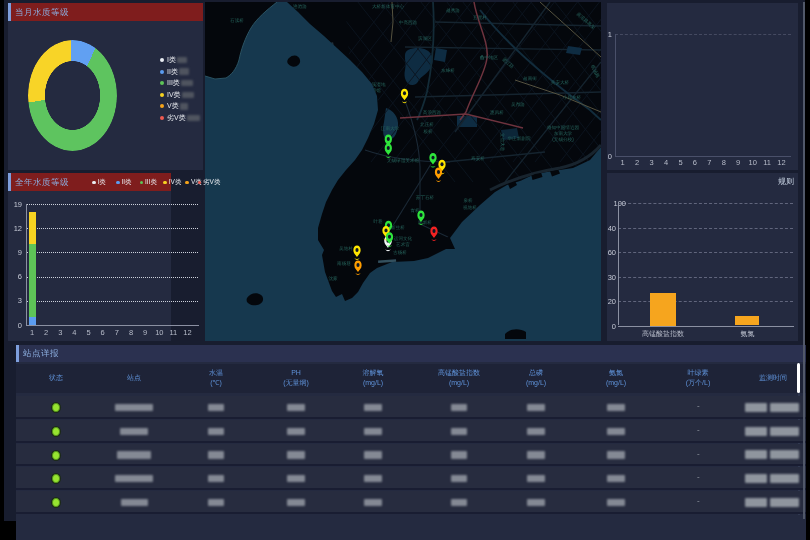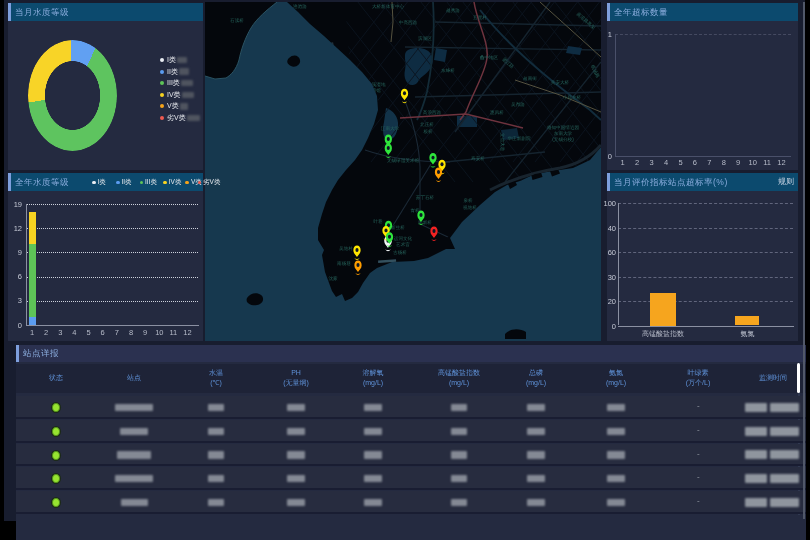--- a/index.html
+++ b/index.html
@@ -1,19 +1,19 @@
 <!DOCTYPE html>
 <html><head><meta charset="utf-8">
 <style>
 *{margin:0;padding:0;box-sizing:border-box}
 html,body{width:810px;height:540px;background:#000;overflow:hidden;font-family:"Liberation Sans",sans-serif;position:relative}
 .abs{position:absolute}
 #stage{position:absolute;left:4px;top:0;width:801px;height:521px;background:#181d2f}
 .panel{position:absolute;background:#242a40}
-.ptitle{position:absolute;left:0;top:0;right:0;height:18px;background:#0c4a6e;border-left:3px solid #7e9fdd;box-sizing:border-box;color:#8badde;font-size:8.5px;line-height:18px;padding-left:4px;letter-spacing:0.5px}
+.ptitle{position:absolute;left:0;top:0;right:0;height:18px;background:#7f1d1d;border-left:3px solid #7e9fdd;box-sizing:border-box;color:#8badde;font-size:8.5px;line-height:18px;padding-left:4px;letter-spacing:0.5px}
 .leg{position:absolute;display:flex;align-items:center;white-space:nowrap}
 .dot{border-radius:50%;display:inline-block}
 .gl{position:absolute;border-top:1px dotted #cdd1dc;height:0}
 .glD{position:absolute;border-top:1px dashed #60657c;height:0}
 .ylab{position:absolute;color:#c6cad6;font-size:7.5px;text-align:right}
 .xlab{position:absolute;color:#b7bcc9;font-size:7.5px;text-align:center}
 .blur{position:absolute;background:#848994;border-radius:1px;filter:blur(1.1px)}
 .blur2{position:absolute;background:#8f959e;border-radius:1px;filter:blur(1.1px)}
 </style></head><body>
 <div id="stage"></div>
@@ -45,21 +45,21 @@
       <span class="dot" style="width:4px;height:4px;background:#f5a31a;margin-right:3px"></span>
       <span style="color:#e8eaee;font-size:7px">V类</span>
       <span style="display:inline-block;background:#4f545f;border-radius:1px;filter:blur(1.1px);width:8px;height:6.5px;margin-left:1px"></span>
     </div>
 <div class="leg" style="left:152px;top:110.5px;height:9px">
       <span class="dot" style="width:4px;height:4px;background:#f05a50;margin-right:3px"></span>
       <span style="color:#e8eaee;font-size:7px">劣V类</span>
       <span style="display:inline-block;background:#4f545f;border-radius:1px;filter:blur(1.1px);width:13px;height:6.5px;margin-left:1px"></span>
     </div>
 </div>
-<div class="panel" style="left:8px;top:173px;width:195px;height:168px">
+<div class="panel" style="left:8px;top:173px;width:163px;height:168px">
 <div class="ptitle">全年水质等级</div>
 <div class="leg" style="left:84px;top:4.5px;height:10px;z-index:2">
       <span class="dot" style="width:3.5px;height:3.5px;background:#e9edf2;margin-right:2px"></span>
       <span style="color:#e8eaee;font-size:6.5px">I类</span>
     </div>
 <div class="leg" style="left:108px;top:4.5px;height:10px;z-index:2">
       <span class="dot" style="width:3.5px;height:3.5px;background:#5b9cf0;margin-right:2px"></span>
       <span style="color:#e8eaee;font-size:6.5px">II类</span>
     </div>
 <div class="leg" style="left:131.5px;top:4.5px;height:10px;z-index:2">
@@ -265,44 +265,42 @@
 <use href="#pin" transform="translate(229,236)" fill="#f32222"></use>
 <use href="#pin" transform="translate(183.5,230.2)" fill="#2fe53c"></use>
 <use href="#pin" transform="translate(181,235.4)" fill="#ffe600"></use>
 <use href="#pin" transform="translate(184.5,241.8)" fill="#2fe53c"></use>
 <use href="#pin" transform="translate(152,255)" fill="#ffe600"></use>
 <use href="#pin" transform="translate(153,270)" fill="#ff9d00"></use>
 </g>
     </svg>
 </div>
 <div class="panel" style="left:607px;top:3px;width:191px;height:167px">
-<div class="ptitle">全年超标数量</div>
 <div class="glD" style="left:8px;top:30.5px;width:176px;opacity:.55"></div>
 <div class="ylab" style="left:-3px;top:26.5px;width:8px">1</div>
 <div class="ylab" style="left:-3px;top:148.5px;width:8px">0</div>
 <div class="abs" style="left:7.5px;top:30.5px;width:1px;height:122px;background:#4a506a"></div>
 <div class="abs" style="left:7.5px;top:152.5px;width:176px;height:1px;background:#4a506a"></div>
 <div class="xlab" style="left:8.7px;top:154.5px;width:14px">1</div>
 <div class="xlab" style="left:23.1px;top:154.5px;width:14px">2</div>
 <div class="xlab" style="left:37.6px;top:154.5px;width:14px">3</div>
 <div class="xlab" style="left:52.0px;top:154.5px;width:14px">4</div>
 <div class="xlab" style="left:66.5px;top:154.5px;width:14px">5</div>
 <div class="xlab" style="left:80.9px;top:154.5px;width:14px">6</div>
 <div class="xlab" style="left:95.3px;top:154.5px;width:14px">7</div>
 <div class="xlab" style="left:109.8px;top:154.5px;width:14px">8</div>
 <div class="xlab" style="left:124.2px;top:154.5px;width:14px">9</div>
 <div class="xlab" style="left:138.7px;top:154.5px;width:14px">10</div>
 <div class="xlab" style="left:153.1px;top:154.5px;width:14px">11</div>
 <div class="xlab" style="left:167.5px;top:154.5px;width:14px">12</div>
 </div>
 <div class="panel" style="left:607px;top:173px;width:191px;height:168px">
-<div class="ptitle">当月评价指标站点超标率(%)</div>
 <div class="abs" style="right:4px;top:0;height:18px;line-height:18px;color:#c9d4e4;font-size:8px">规则</div>
 <div class="glD" style="left:11px;top:30.4px;width:175px"></div>
-<div class="ylab" style="left:-6px;top:26.4px;width:15px">100</div>
+<div class="ylab" style="left:-6px;top:26.4px;width:25px">100</div>
 <div class="glD" style="left:11px;top:54.8px;width:175px"></div>
 <div class="ylab" style="left:-6px;top:50.8px;width:15px">40</div>
 <div class="glD" style="left:11px;top:79.2px;width:175px"></div>
 <div class="ylab" style="left:-6px;top:75.2px;width:15px">60</div>
 <div class="glD" style="left:11px;top:103.7px;width:175px"></div>
 <div class="ylab" style="left:-6px;top:99.7px;width:15px">30</div>
 <div class="glD" style="left:11px;top:128.1px;width:175px"></div>
 <div class="ylab" style="left:-6px;top:124.1px;width:15px">20</div>
 <div class="ylab" style="left:-6px;top:148.5px;width:15px">0</div>
 <div class="abs" style="left:10.5px;top:30.4px;width:1px;height:122.1px;background:#8b90a2"></div>

